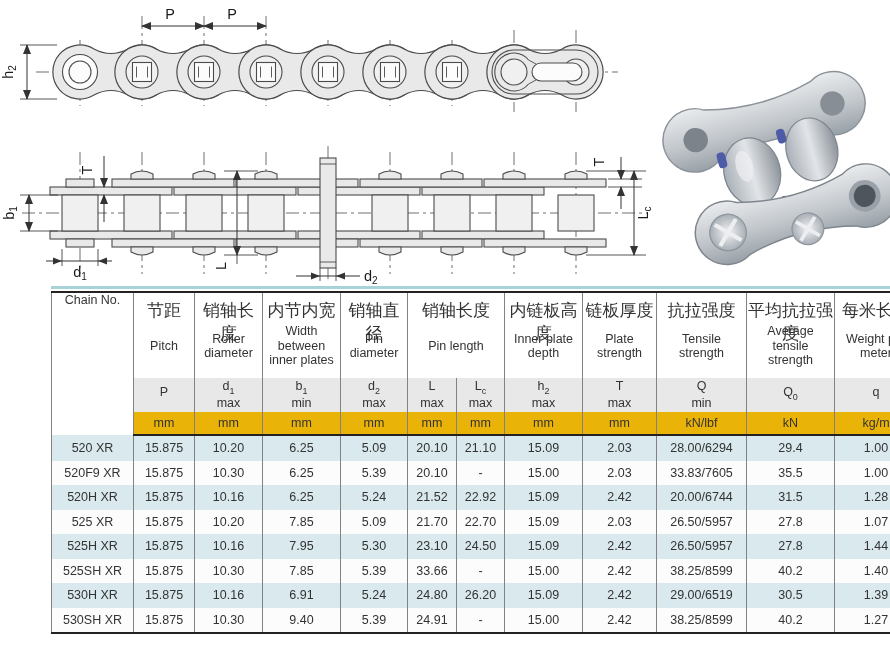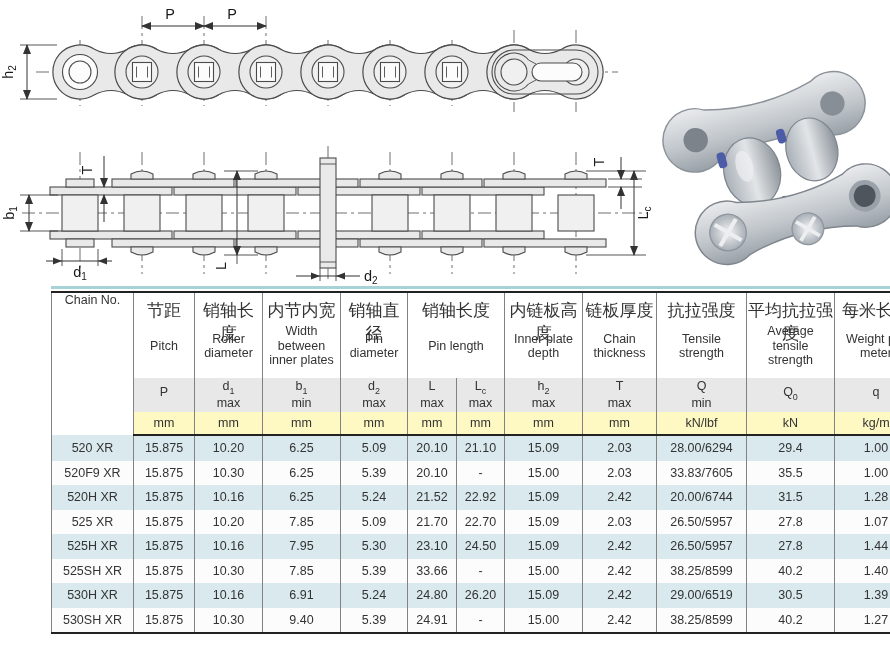--- a/index.html
+++ b/index.html
@@ -25,21 +25,21 @@
   table.spec th,table.spec td{border-left:1px solid #828282;border-right:1px solid #828282;
      font-weight:normal;text-align:center;padding:0;font-size:12.5px;}
   tr.r1 th{height:85px;vertical-align:top;background:#fff;}
   th.chain-hd{vertical-align:middle;font-size:13px;}
   .cn{padding-top:6px;height:20px;font-size:17px;}
   .en{min-height:54px;display:flex;align-items:center;justify-content:center;
       font-size:12.5px;line-height:14.5px;padding:0 2px;}
   tr.r2 th{height:34px;background:var(--band,#e8e8e8);line-height:13px;vertical-align:middle;}
   tr.r2 sub{font-size:9px;}
   .qual:empty{display:none;}
-  tr.r3 th{height:22px;border-bottom:2px solid #222;background:#fef9c3;}
+  tr.r3 th{height:22px;border-bottom:2px solid #222;background:#eab308;}
   tbody td{height:24.5px;}
   tbody tr:nth-child(odd){background:var(--stripe,#d9e9ee);}
   tbody tr:nth-child(even){background:#fcfcfc;}
 </style>
 </head>
 <body>
 
 <div class="sheet">
 
 <svg width="890" height="288" viewBox="0 0 890 288" style="position:absolute;left:0;top:0;">
@@ -335,21 +335,21 @@
       <th colspan="2">
               <div class="cn">销轴长度</div>
               <div class="en">Pin length</div>
             </th>
       <th>
               <div class="cn">内链板高度</div>
               <div class="en">Inner plate depth</div>
             </th>
       <th>
               <div class="cn">链板厚度</div>
-              <div class="en">Chain thickness</div>
+              <div class="en">Plate strength</div>
             </th>
       <th>
               <div class="cn">抗拉强度</div>
               <div class="en">Tensile strength</div>
             </th>
       <th>
               <div class="cn">平均抗拉强度</div>
               <div class="en">Average tensile strength</div>
             </th>
       <th>

